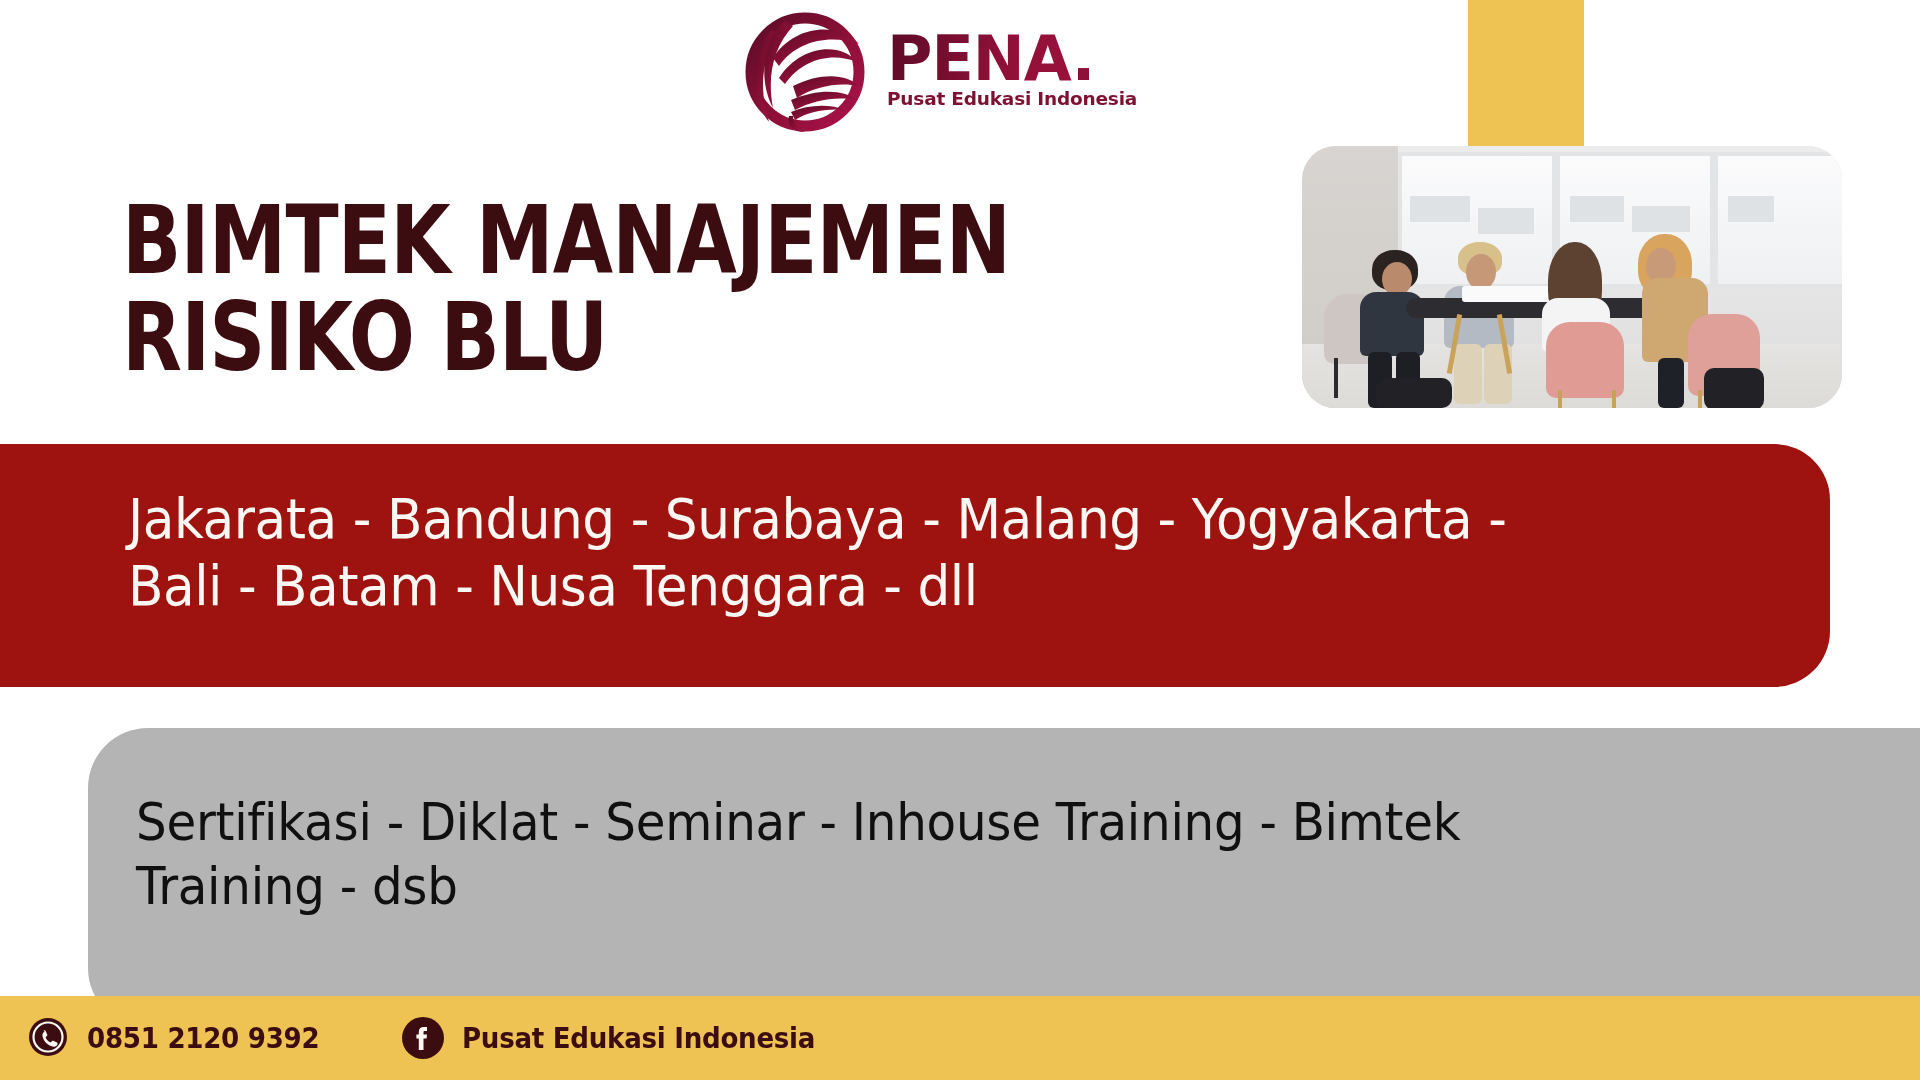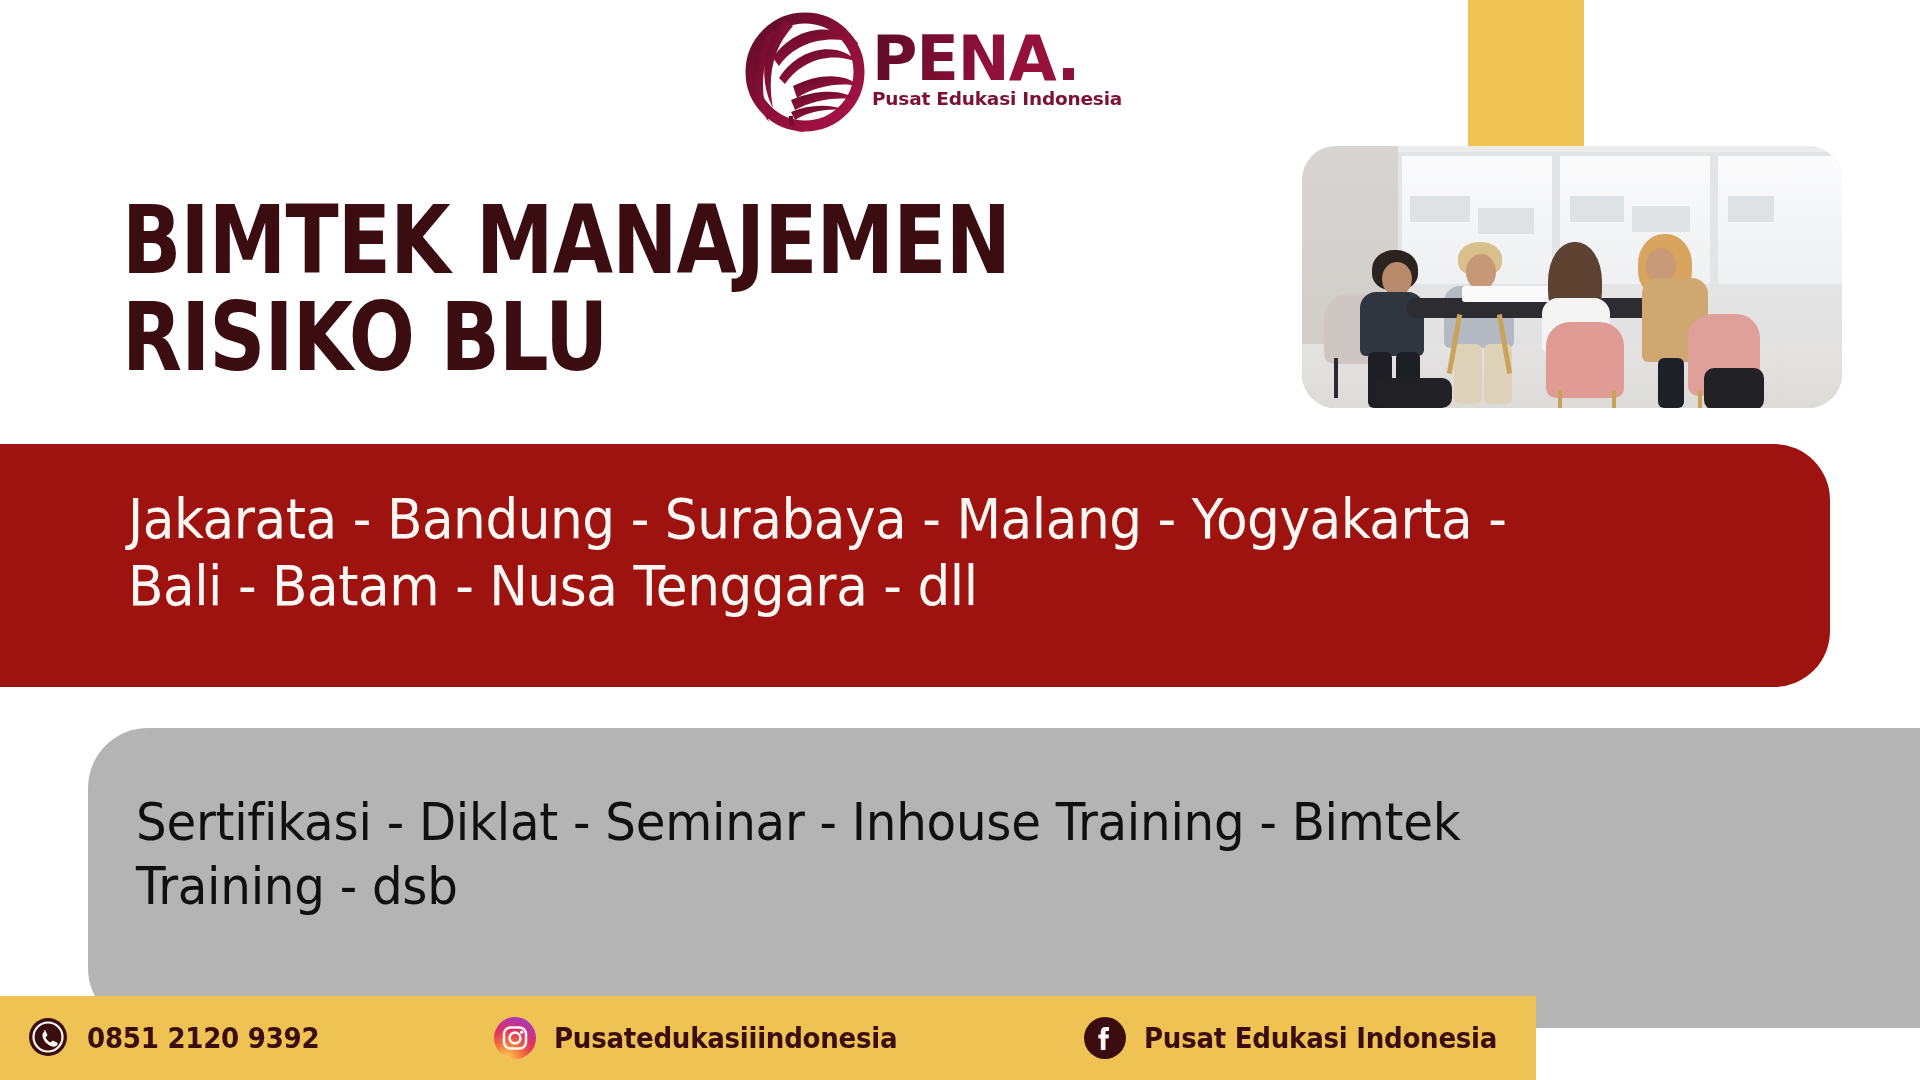--- a/index.html
+++ b/index.html
@@ -43,21 +43,21 @@
     display: flex;
     align-items: flex-start;
   }
   .logo-mark {
     width: 136px;
     height: 132px;
     flex: 0 0 136px;
     position: relative;
   }
   .logo-text {
-    margin-left: 1px;
+    margin-left: 16px;
     padding-top: 26px;
   }
   .logo-word {
     font-family: "DejaVu Sans", sans-serif;
     font-weight: 700;
     font-size: 62px;
     line-height: 0.92;
     letter-spacing: -1px;
     color: #7D1033;
     background: linear-gradient(100deg, #5C0B27 0%, #8E1038 45%, #A3123F 100%);
@@ -208,27 +208,26 @@
     transform: scaleX(0.93);
     transform-origin: left top;
   }
   .gray-text span { display: block; white-space: nowrap; }
 
   
   .footer {
     position: absolute;
     left: 0;
     bottom: 0;
-    width: 1536px;
+    width: 1920px;
     height: 84px;
     background: #EEC354;
     z-index: 8;
     display: flex;
     align-items: center;
-    justify-content: space-between;
   }
   .contact {
     display: flex;
     align-items: center;
     white-space: nowrap;
   }
   .c-phone   { margin-left: 26px; }
   .c-ig      { margin-left: 56px; }
   .c-fb      { margin-left: 56px; }
   .c-web     { margin-left: 60px; }
@@ -363,37 +362,20 @@
     <div class="contact c-phone">
       <svg class="c-icon" width="44" height="44" viewBox="0 0 44 44" xmlns="http://www.w3.org/2000/svg">
         <circle cx="22" cy="21" r="19" fill="#3C0D10"></circle>
         <path d="M11 37 L14 28 L20 31 Z" fill="#3C0D10"></path>
         <circle cx="22" cy="21" r="14.5" fill="none" stroke="#FBF7F3" stroke-width="2.2"></circle>
         <path d="M17.6 14.6 c1.1-0.5 1.8-0.2 2.3 0.9 l1.3 2.9 c0.3 0.7 0.1 1.2-0.4 1.7 l-0.9 0.9 c-0.3 0.3-0.3 0.6-0.1 1 c0.9 1.9 2.4 3.4 4.3 4.3 c0.4 0.2 0.7 0.1 1-0.2 l0.9-0.9 c0.5-0.5 1-0.6 1.6-0.3 l2.9 1.3 c1.1 0.5 1.4 1.2 0.9 2.3 c-0.6 1.4-2 2.3-3.6 2.2 c-5.6-0.4-11-5.8-11.4-11.4 c-0.1-1.6 0.8-3 2.2-3.6 Z" fill="#FBF7F3"></path>
       </svg>
       <span class="c-label">0851 2120 9392</span>
     </div>
 
-    <div class="contact c-ig">
-      <svg class="c-icon" width="44" height="44" viewBox="0 0 44 44" xmlns="http://www.w3.org/2000/svg">
-        <defs>
-          <radialGradient id="igg" cx="0.3" cy="1" r="1.1">
-            <stop offset="0" stop-color="#FDD35C"></stop>
-            <stop offset="0.35" stop-color="#F4713B"></stop>
-            <stop offset="0.62" stop-color="#E0315F"></stop>
-            <stop offset="1" stop-color="#9B39CE"></stop>
-          </radialGradient>
-        </defs>
-        <circle cx="22" cy="22" r="21" fill="url(#igg)"></circle>
-        <rect x="11" y="11.5" width="22" height="21" rx="6.5" fill="none" stroke="#FBF7F3" stroke-width="2.6"></rect>
-        <circle cx="22" cy="22" r="5.4" fill="none" stroke="#FBF7F3" stroke-width="2.6"></circle>
-        <circle cx="28.7" cy="16.2" r="1.7" fill="#FBF7F3"></circle>
-      </svg>
-      <span class="c-label">Pusatedukasiiindonesia</span>
-    </div>
 
     <div class="contact c-fb">
       <svg class="c-icon" width="44" height="44" viewBox="0 0 44 44" xmlns="http://www.w3.org/2000/svg">
         <circle cx="22" cy="22" r="21" fill="#3C0D10"></circle>
         <path d="M25.6 22.6 h-3.1 V34 h-4.7 V22.6 h-2.4 v-4.2 h2.4 v-2.6 c0-3.1 1.6-4.9 5.1-4.9 h3.1 v4.2 h-2.2 c-1 0-1.3 0.4-1.3 1.4 v1.9 h3.5 Z" fill="#FBF7F3"></path>
       </svg>
       <span class="c-label">Pusat Edukasi Indonesia</span>
     </div>
 
 

